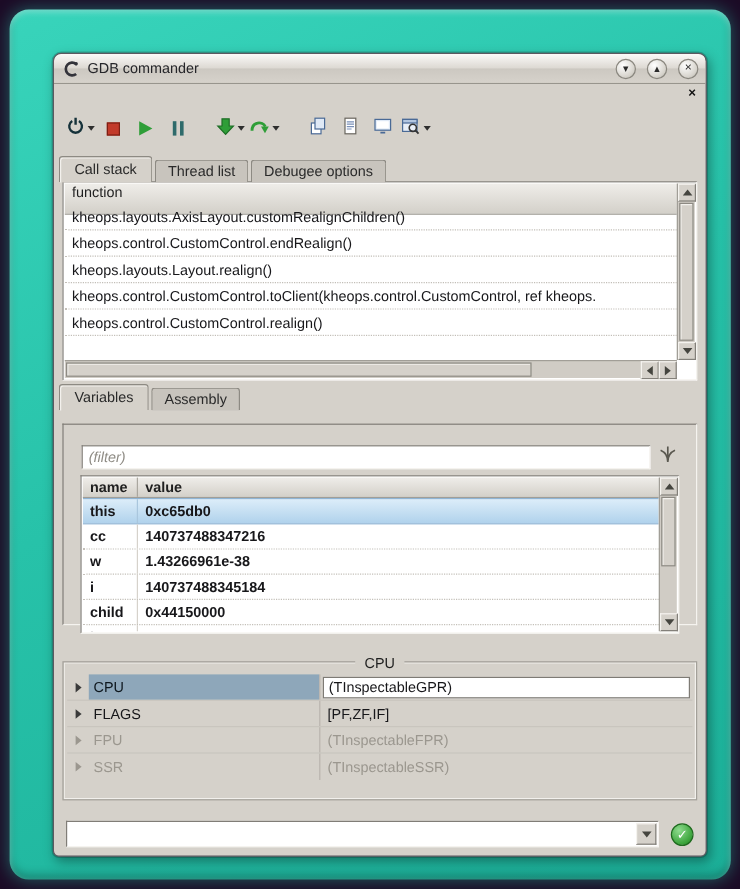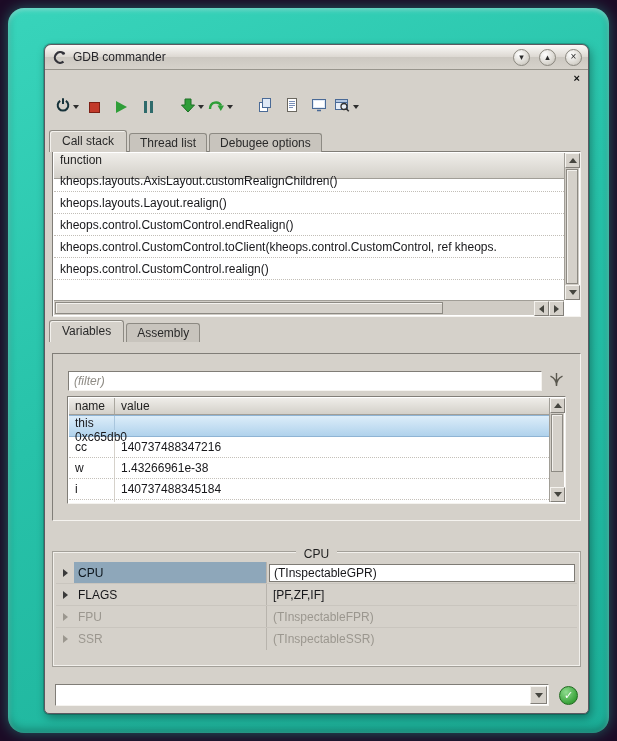--- a/index.html
+++ b/index.html
@@ -75,30 +75,30 @@
   .arr-down { width:0;height:0;border-left:4px solid transparent;border-right:4px solid transparent;border-top:5px solid #45453f; }
   .arr-left { width:0;height:0;border-top:4px solid transparent;border-bottom:4px solid transparent;border-right:5px solid #45453f; }
   .arr-right{ width:0;height:0;border-top:4px solid transparent;border-bottom:4px solid transparent;border-left:5px solid #45453f; }
 
   
   .vars-panel { margin:12px 7px 16px; height:168px; flex:0 0 168px; background:#d5d1ca; padding:14px; position:relative; z-index:1; }
   .filter-row { height:26px; display:flex; align-items:center; gap:6px; padding:0 1px; }
   .filter-input { flex:1; height:20px; background:#fff; font-family:"Liberation Sans",sans-serif;
     font-size:12px; padding:0 5px; color:#222; outline:none; }
   .filter-input::placeholder { color:#8e8b84; font-style:italic; }
-  .vars-table { position:relative; height:108px; background:#fff; overflow:hidden; margin-top:2px; }
+  .vars-table { position:relative; height:132px; background:#fff; overflow:hidden; margin-top:2px;font-weight:bold; }
   .vt-header { position:absolute; left:1px; top:1px; right:16px; height:17px; display:flex;
     background:linear-gradient(#efede9,#d3d0c9); border-bottom:1px solid #a19e97; font-size:12px; color:#1f1f1f; }
   .vt-hname { width:46px; padding-left:6px; display:flex; align-items:center; border-right:1px solid #aaa79f; }
   .vt-hvalue { flex:1; padding-left:6px; display:flex; align-items:center; }
   .vt-rows { position:absolute; left:1px; top:18px; right:16px; bottom:1px; overflow:hidden; }
   .vt-row { height:21px; display:flex; font-size:12px; color:#17171a; border-bottom:1px dotted #c4c0b9; }
   .vt-name { width:46px; padding-left:6px; display:flex; align-items:center; border-right:1px solid #d6d2cb; }
   .vt-value { flex:1; padding-left:6px; display:flex; align-items:center; }
-  .vt-row.selected { background:linear-gradient(#dcedf9,#b0d2ec); border-top:1px solid #8fb4d4; border-bottom:1px solid #8fb4d4; height:22px;flex-direction:column; }
+  .vt-row.selected { background:linear-gradient(#dcedf9,#b0d2ec); border-top:1px solid #8fb4d4; border-bottom:1px solid #8fb4d4; height:22px; }
   .vt-row.selected .vt-name { border-right-color:#a9c6dd; }
   .vars-vscroll { position:absolute; top:1px; right:1px; bottom:1px; width:15px; background:#d0ccc5;
     border-left:1px solid #a19e97; display:flex; flex-direction:column; }
   .vars-vscroll .sb-thumb { flex:0 0 58px; }
   .vars-vscroll .v-gap { flex:1; }
 
   
   .cpu-group { margin:14px 7px 0; flex:0 0 116px; border:1px solid #a3a099;
     box-shadow:inset 1px 1px 0 #f2f0ec, inset -1px -1px 0 #f2f0ec; position:relative; padding:10px 3px 3px; }
   .cpu-title { position:absolute; top:-8px; left:0; right:0; text-align:center; }
@@ -235,22 +235,22 @@
     </div>
 
     <div class="cs-panel sunken">
       <div class="cs-header-area">
         <div class="list-header">
             <span>function</span>
           </div>
       </div>
       <div class="cs-rows">
         <div class="cs-row">kheops.layouts.AxisLayout.customRealignChildren()</div>
+        <div class="cs-row">kheops.control.CustomControl.endRealign()</div>
         <div class="cs-row">kheops.layouts.Layout.realign()</div>
-        <div class="cs-row">kheops.control.CustomControl.endRealign()</div>
         <div class="cs-row">kheops.control.CustomControl.toClient(kheops.control.CustomControl, ref kheops.</div>
         <div class="cs-row">kheops.control.CustomControl.realign()</div>
       </div>
       <div class="vscroll">
         <span class="sb-btn">
             <span class="arr-up"></span>
           </span>
         <span class="sb-thumb"></span>
         <span class="sb-btn">
             <span class="arr-down"></span>

